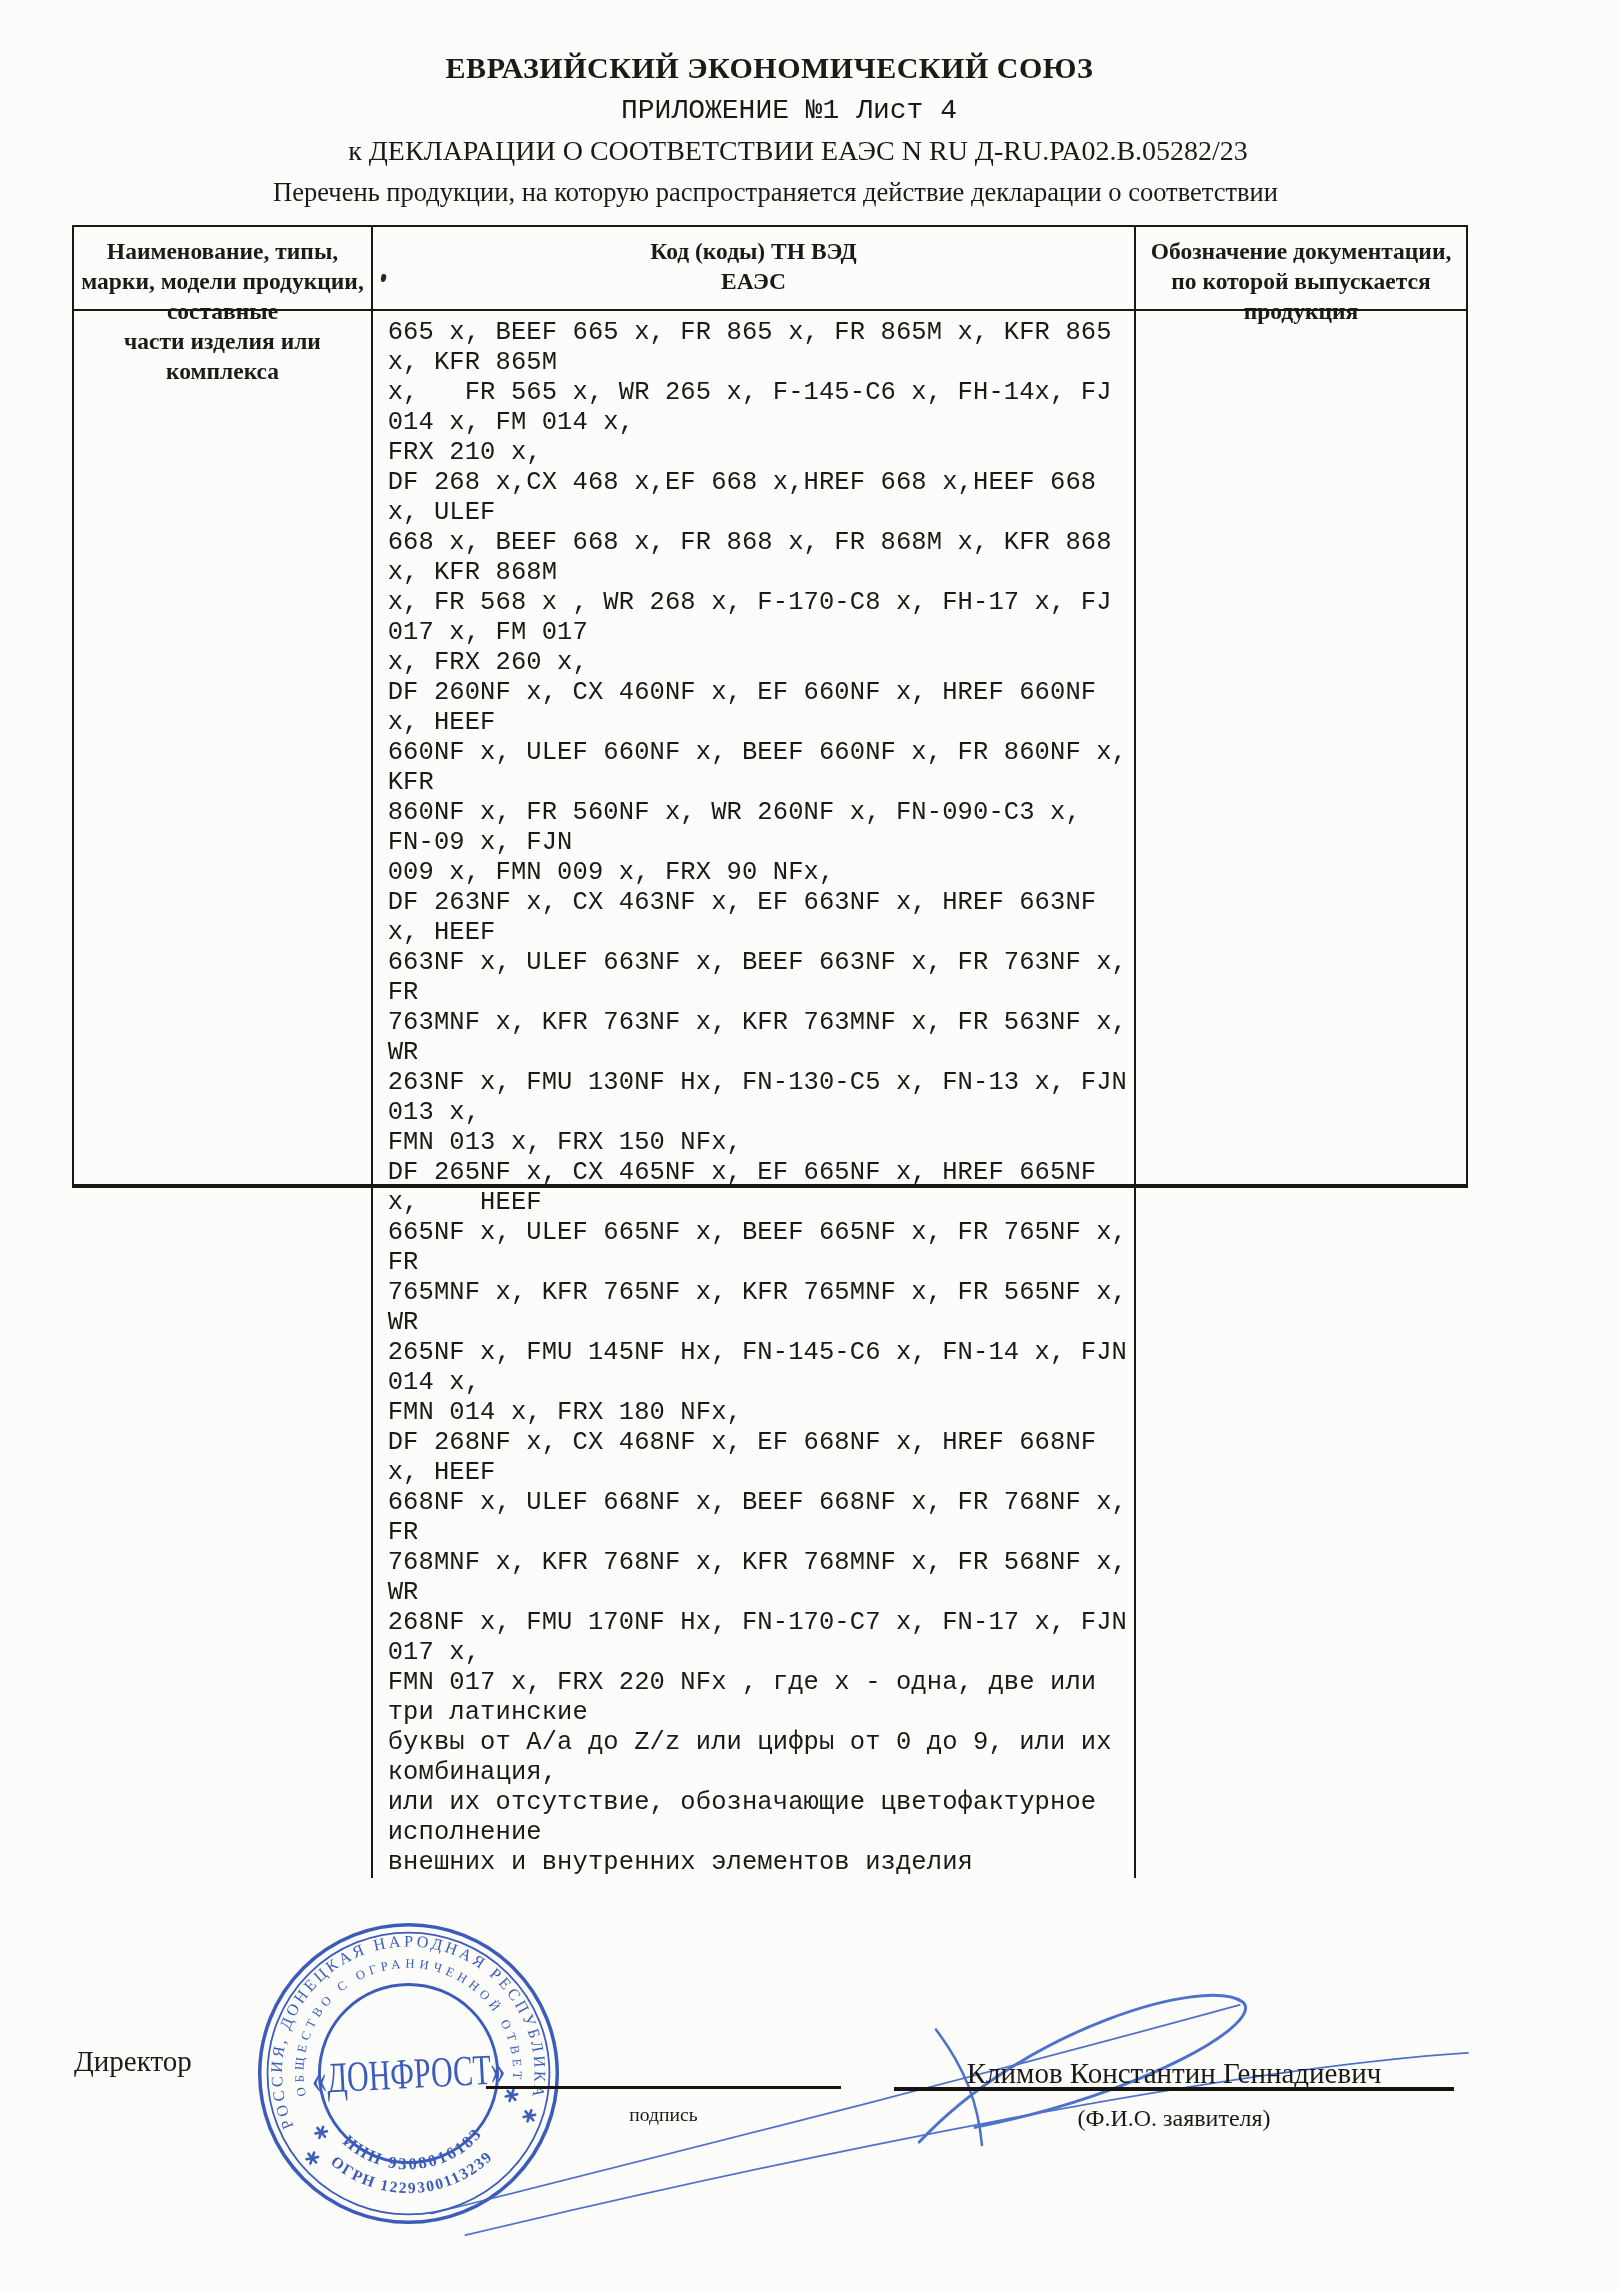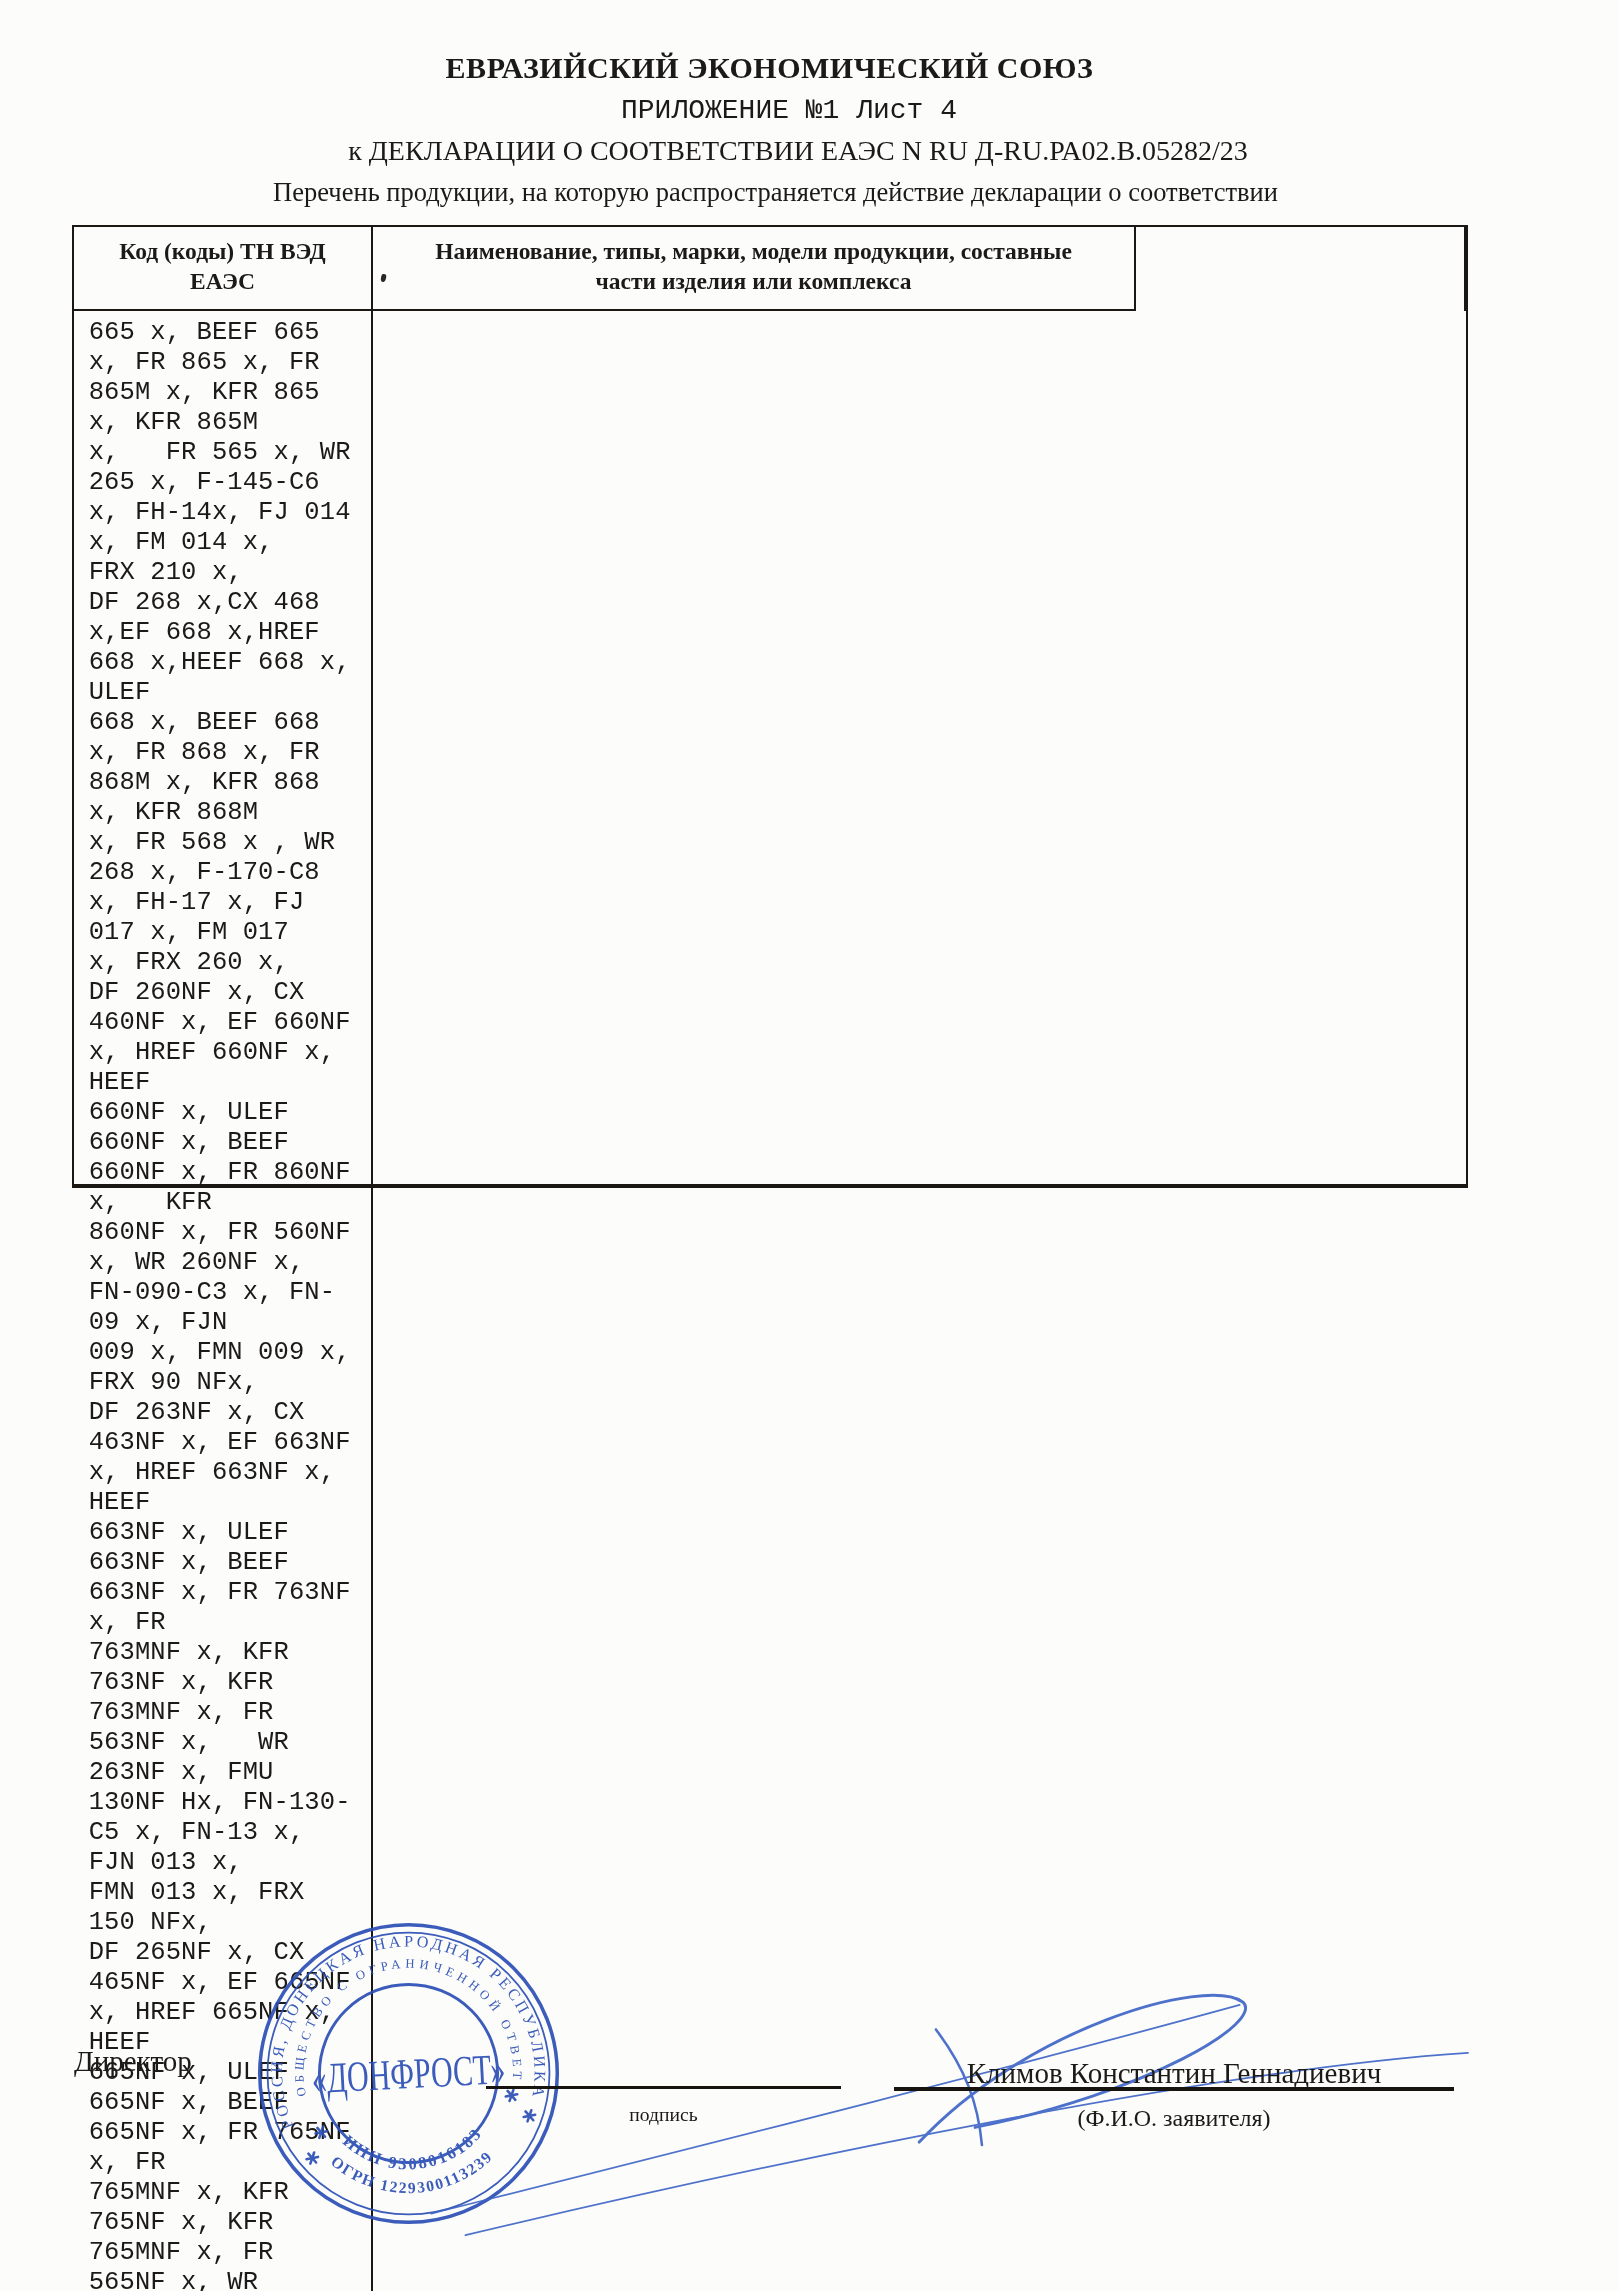--- a/index.html
+++ b/index.html
@@ -48,24 +48,27 @@
 <body>
 
 <div class="page">
 
   <div class="abs ctr doc-title">ЕВРАЗИЙСКИЙ ЭКОНОМИЧЕСКИЙ СОЮЗ</div>
   <div class="abs ctr doc-sub1">ПРИЛОЖЕНИЕ №1 Лист 4</div>
   <div class="abs ctr doc-sub2">к ДЕКЛАРАЦИИ О СООТВЕТСТВИИ ЕАЭС N RU Д-RU.РА02.В.05282/23</div>
   <div class="abs ctr doc-sub3">Перечень продукции, на которую распространяется действие декларации о соответствии</div>
 
   <div class="abs doc-table">
+    <div class="th">Наименование, типы, марки, модели продукции, составные
+части изделия или комплекса</div>
     <div class="th">Код (коды) ТН ВЭД
 ЕАЭС</div>
-    <div class="th">Наименование, типы, марки, модели продукции, составные
-части изделия или комплекса</div>
+    <div class="th">Обозначение документации,
+по которой выпускается
+продукция</div>
     <div class="td"></div>
     <div class="td models">665 x, BEEF 665 x, FR 865 x, FR 865M x, KFR 865 x, KFR 865M
 x,   FR 565 x, WR 265 x, F-145-C6 x, FH-14x, FJ 014 x, FM 014 x,
 FRX 210 x,
 DF 268 x,CX 468 x,EF 668 x,HREF 668 x,HEEF 668 x, ULEF
 668 x, BEEF 668 x, FR 868 x, FR 868M x, KFR 868 x, KFR 868M
 x, FR 568 x , WR 268 x, F-170-C8 x, FH-17 x, FJ 017 x, FM 017
 x, FRX 260 x,
 DF 260NF x, CX 460NF x, EF 660NF x, HREF 660NF x, HEEF
 660NF x, ULEF 660NF x, BEEF 660NF x, FR 860NF x,   KFR

